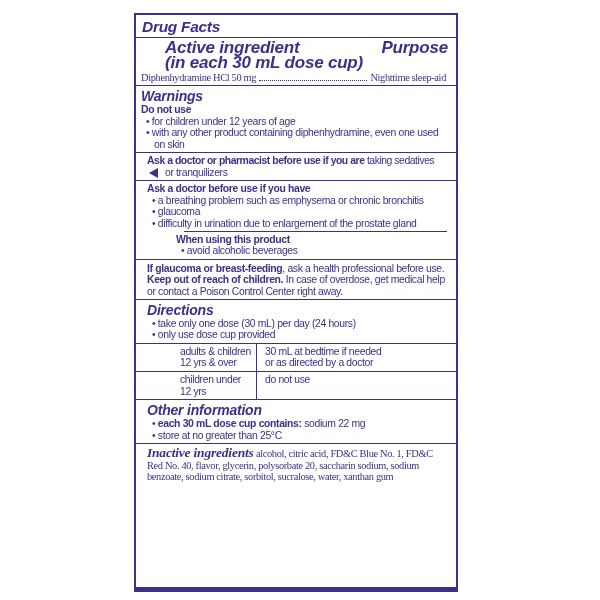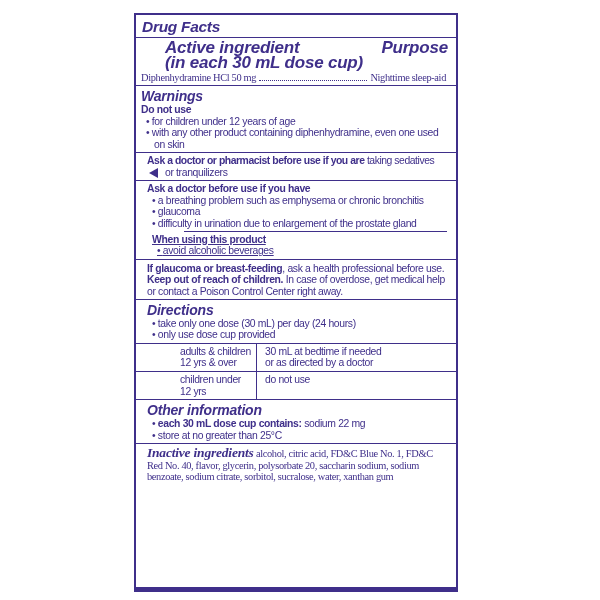--- a/index.html
+++ b/index.html
@@ -14,21 +14,21 @@
   .dflabel{
     position:absolute;left:134px;top:13px;width:324px;height:579px;
     border:2px solid var(--ink);border-bottom-width:5px;
     background:var(--bg);overflow:hidden;
     font-size:10.4px;line-height:11.4px;letter-spacing:-0.35px;
   }
   .sec{padding:2px 8px 2px 5px;border-top:1.5px solid var(--ink);}
   .sec.first{border-top:none;}
   .sec.no-top{border-top:none;}
   .indent1{padding-left:11px;}
-  .indent2{padding-left:16px;text-decoration:underline;}
+  .indent2{padding-left:40px;}
 
   .h-title{font-style:italic;font-weight:bold;font-size:15.5px;line-height:17px;letter-spacing:-0.3px;padding:3px 8px 2px 6px;}
   .h-sec{font-style:italic;font-weight:bold;font-size:14px;line-height:16px;letter-spacing:-0.2px;}
   .h-ai{font-style:italic;font-weight:bold;font-size:17px;line-height:15px;letter-spacing:-0.2px;margin-left:24px;}
   .b{font-weight:bold;}
 
   .ai-row1{display:flex;justify-content:space-between;align-items:baseline;}
   .ing-row{display:flex;align-items:flex-end;margin-top:2px;padding-right:2px;font-family:Liberation Serif, serif;}
   .dots{flex:1;border-bottom:1.6px dotted var(--ink);margin:0 3px 2.5px 3px;min-width:20px;}
 

